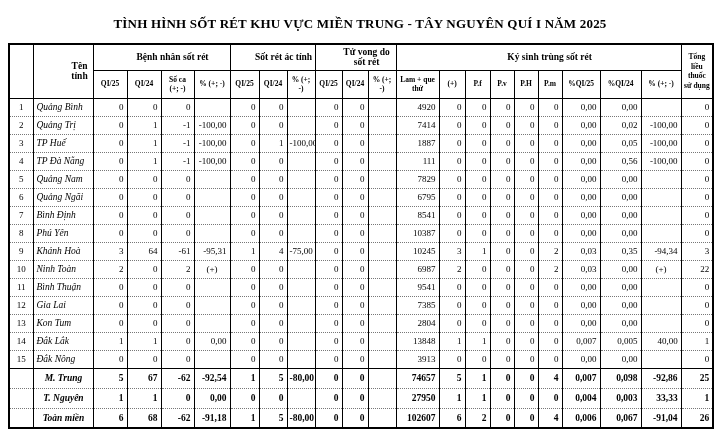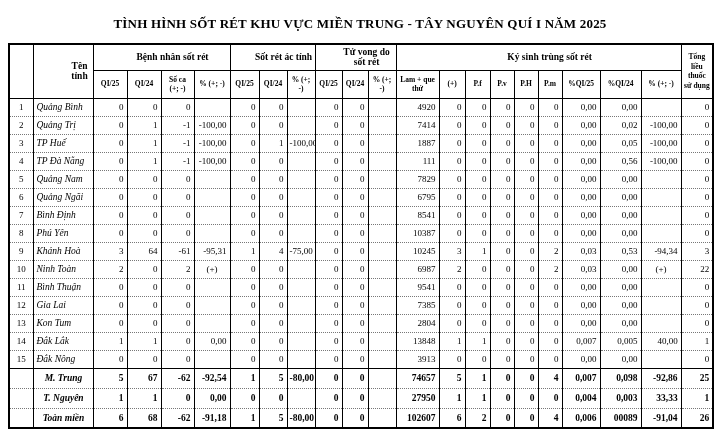--- a/index.html
+++ b/index.html
@@ -323,21 +323,21 @@
         <td class="num">0</td>
         <td class="num">0</td>
         <td class="num"></td>
         <td class="num">10245</td>
         <td class="num">3</td>
         <td class="num">1</td>
         <td class="num">0</td>
         <td class="num">0</td>
         <td class="num">2</td>
         <td class="num">0,03</td>
-        <td class="num">0,53</td>
+        <td class="num">0,35</td>
         <td class="num">-94,34</td>
         <td class="num">3</td>
       </tr>
       <tr>
         <td class="tt">10</td>
         <td class="prov">Ninh Toàn</td>
         <td class="num">2</td>
         <td class="num">0</td>
         <td class="num">2</td>
         <td class="ctr">(+)</td>
@@ -539,18 +539,18 @@
         <td class="num">0</td>
         <td class="num">0</td>
         <td class="num"></td>
         <td class="num">102607</td>
         <td class="num">6</td>
         <td class="num">2</td>
         <td class="num">0</td>
         <td class="num">0</td>
         <td class="num">4</td>
         <td class="num">0,006</td>
-        <td class="num">00089</td>
+        <td class="num">0,067</td>
         <td class="num">-91,04</td>
         <td class="num">26</td>
       </tr>
     </tbody>
 </table>
 
 </body></html>

